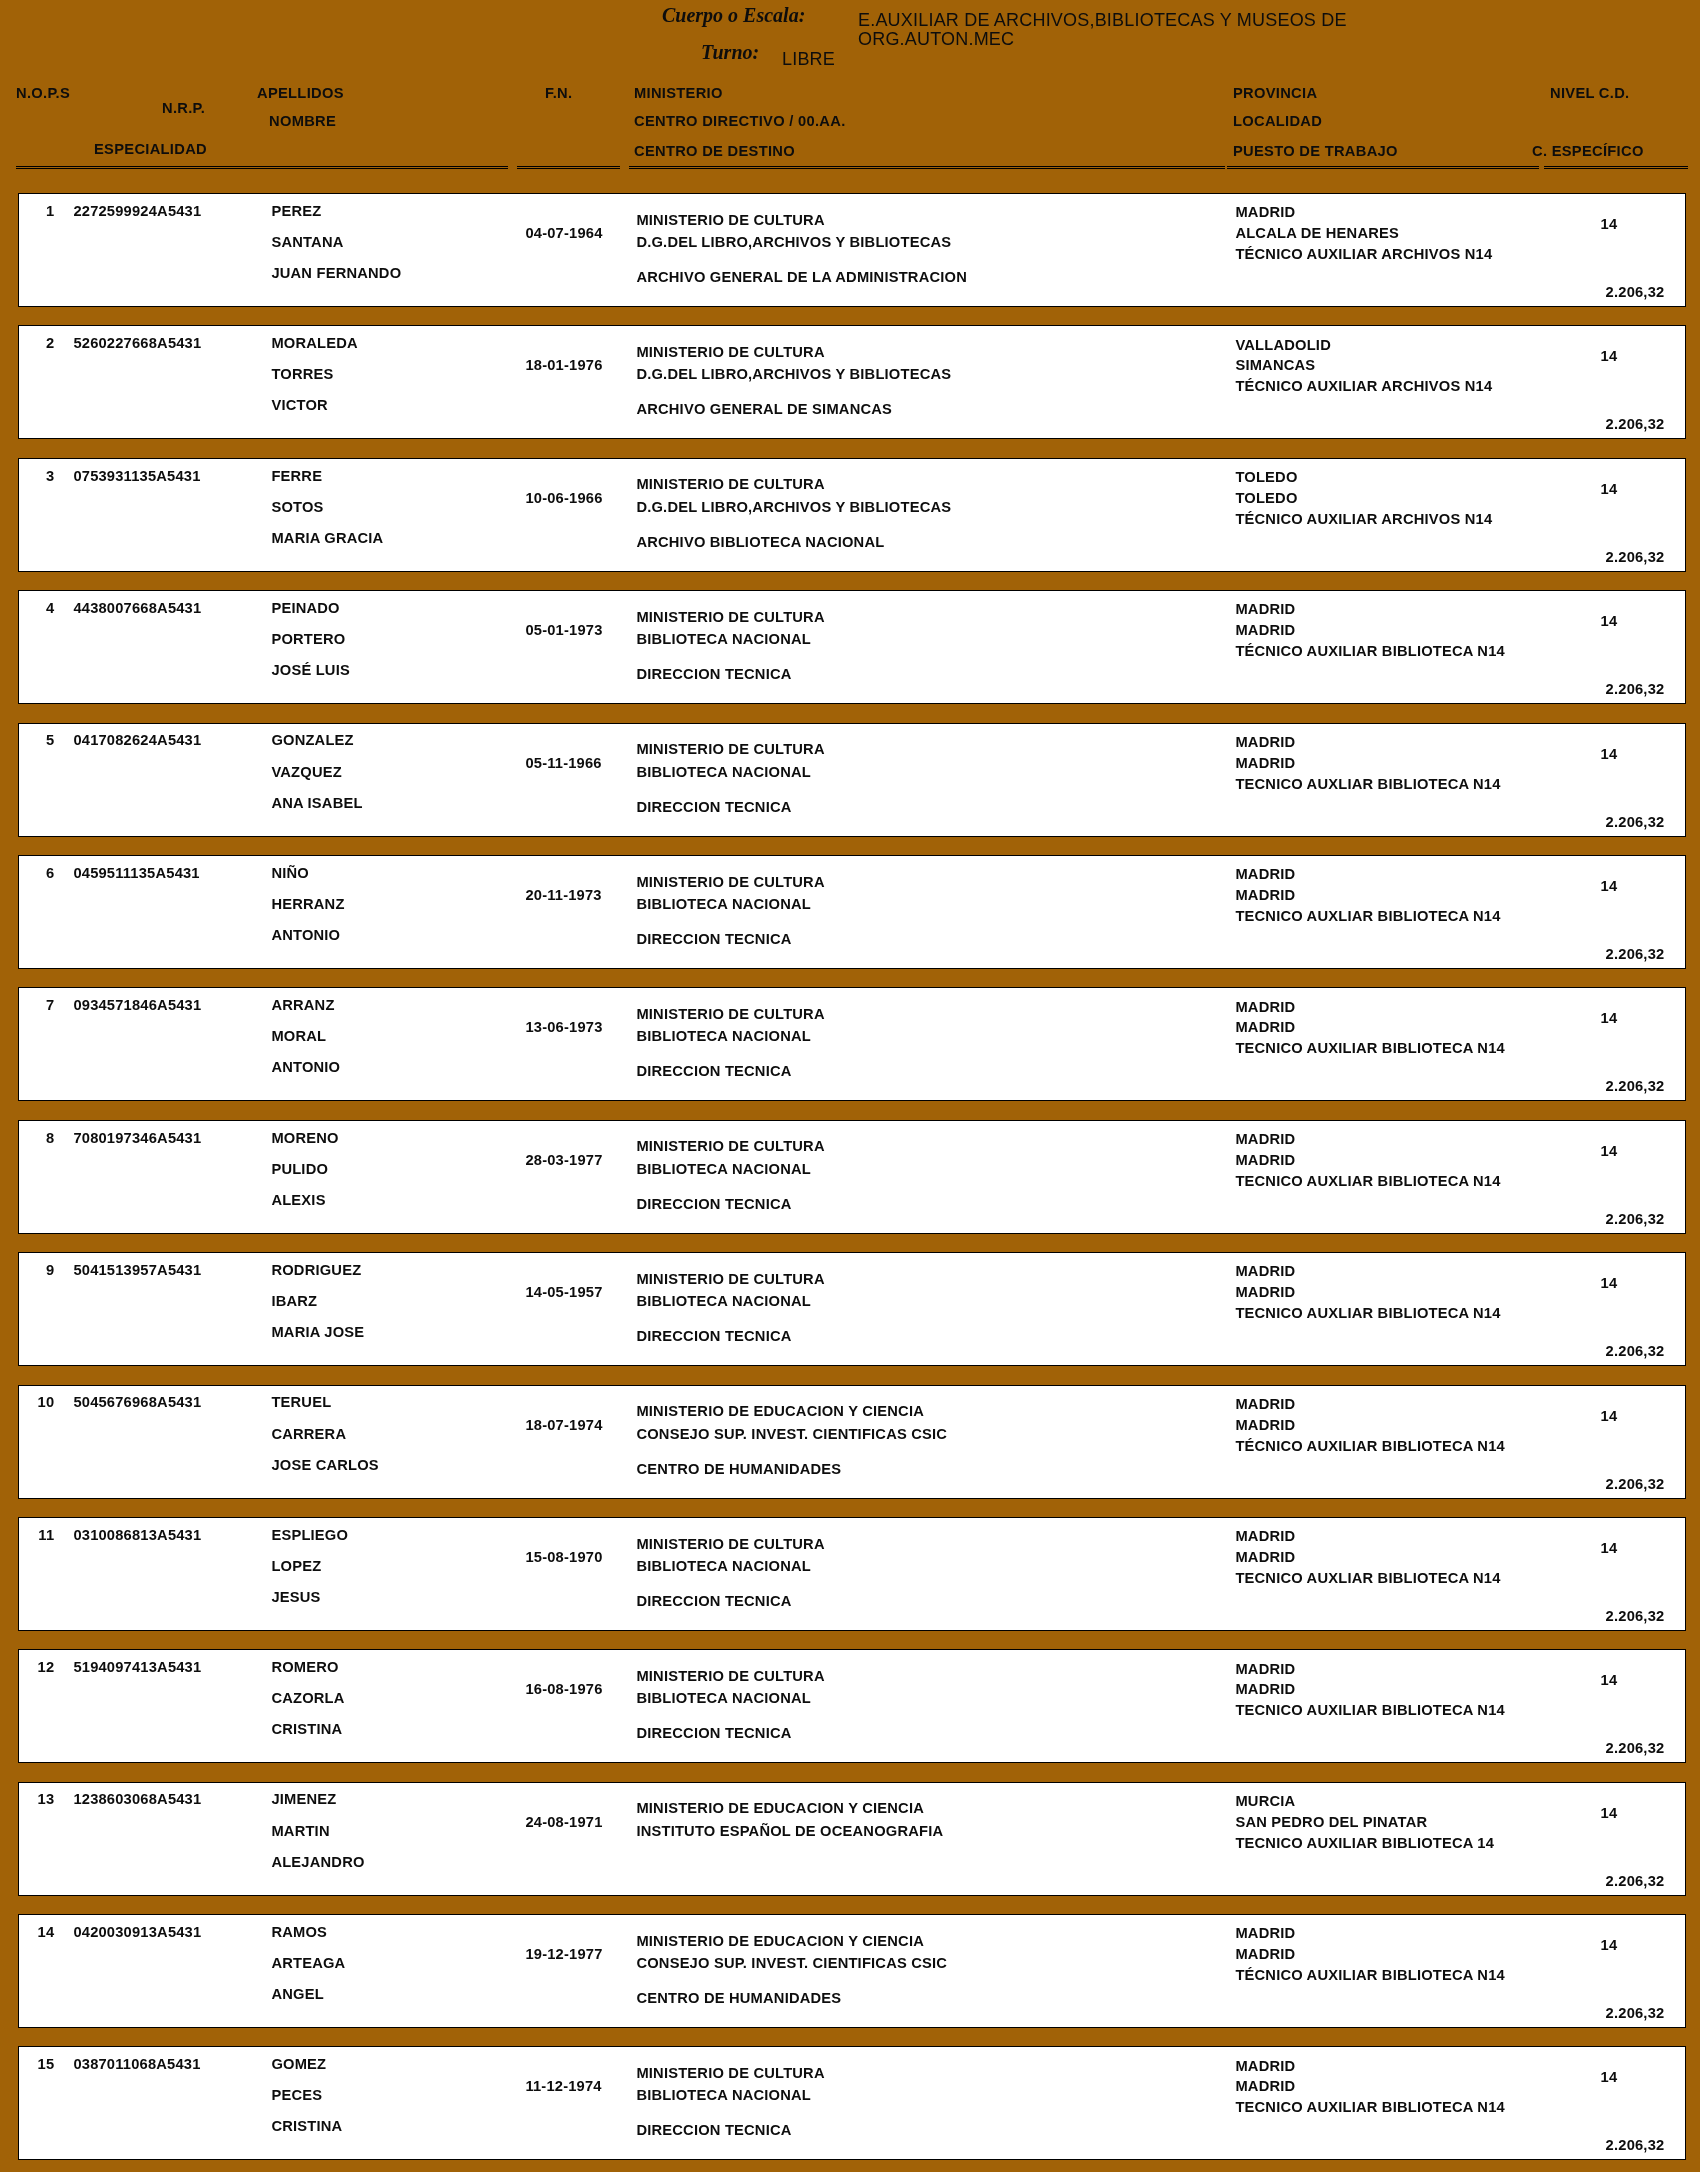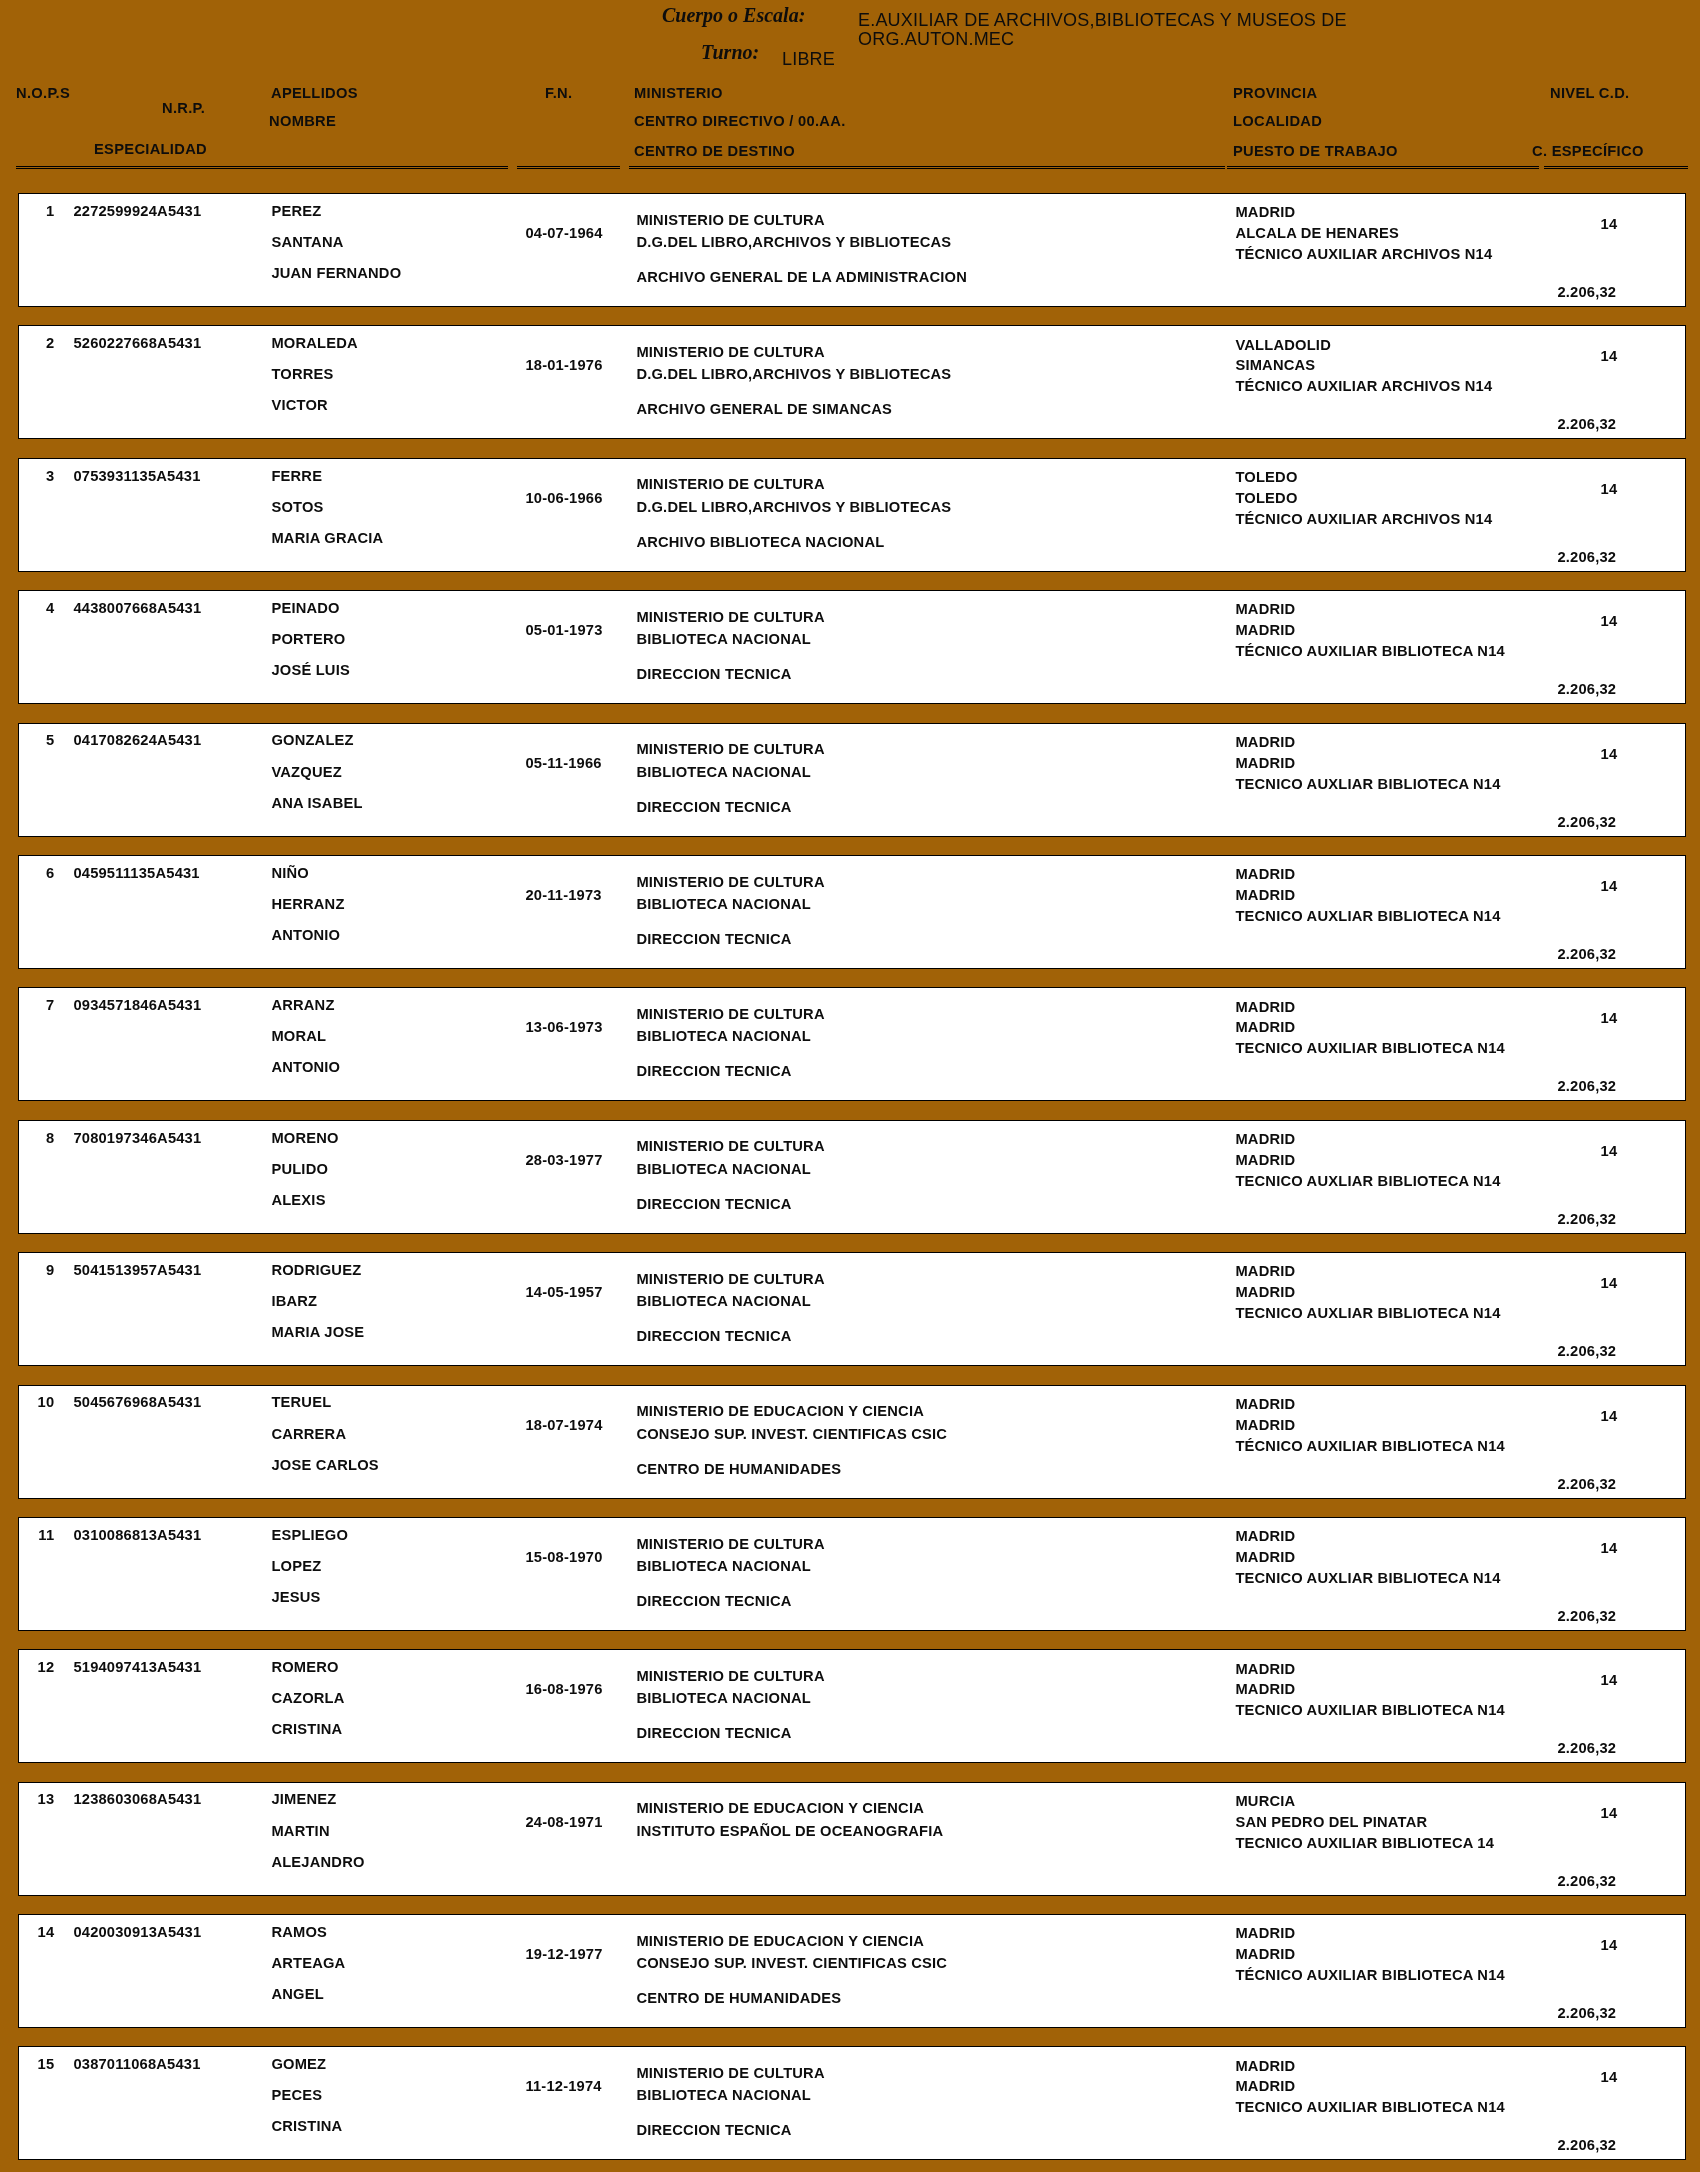--- a/index.html
+++ b/index.html
@@ -60,36 +60,36 @@
   .c.surname2    { left: 252px;  top: 40px; }
   .c.given-name  { left: 252px;  top: 71px; }
   .c.fn          { left: 506px;  top: 31px; }
   .c.ministerio  { left: 617px;  top: 17.7px; }
   .c.centro-directivo { left: 617px; top: 40px; }
   .c.centro-destino   { left: 617px; top: 75px; width: 456px; white-space: normal; line-height: 1.15; }
   .c.provincia   { left: 1216px; top: 10.3px; }
   .c.localidad   { left: 1216px; top: 31px; }
   .c.puesto      { left: 1216px; top: 52px; }
   .c.nivel       { left: 1560px; top: 22px;  width: 59px;  text-align: center; }
-  .c.especifico  { left: 1538px; top: 90px; width: 107px; }
+  .c.especifico  { left: 1538px; top: 90px; width: 107px; text-align: right; }
 </style>
 </head>
 <body>
 
 <div class="page">
 
   <div class="abs serif-label" style="left:662px; top:4.4px;">Cuerpo o Escala:</div>
   <div class="abs hdr-value" style="left:858px; top:10.3px;">E.AUXILIAR DE ARCHIVOS,BIBLIOTECAS Y MUSEOS DE</div>
   <div class="abs hdr-value" style="left:858px; top:29px;">ORG.AUTON.MEC</div>
   <div class="abs serif-label" style="left:701px; top:41px;text-align:right;">Turno:</div>
   <div class="abs hdr-value" style="left:782px; top:49px;">LIBRE</div>
 
   <div class="abs col-h" style="left:16px;   top:85px;">N.O.P.S</div>
   <div class="abs col-h" style="left:162px;  top:100px;">N.R.P.</div>
-  <div class="abs col-h" style="left:271px;  top:85px;">APELLIDOS</div>
+  <div class="abs col-h" style="left:257px;  top:85px;">APELLIDOS</div>
   <div class="abs col-h" style="left:269px;  top:113px;">NOMBRE</div>
   <div class="abs col-h" style="left:94px;  top:141px;">ESPECIALIDAD</div>
   <div class="abs col-h" style="left:545px;  top:85px;">F.N.</div>
   <div class="abs col-h" style="left:634px;  top:85px;">MINISTERIO</div>
   <div class="abs col-h" style="left:634px;  top:113px;">CENTRO DIRECTIVO / 00.AA.</div>
   <div class="abs col-h" style="left:634px;  top:143px;">CENTRO DE DESTINO</div>
   <div class="abs col-h" style="left:1233px; top:85px;">PROVINCIA</div>
   <div class="abs col-h" style="left:1233px; top:113px;">LOCALIDAD</div>
   <div class="abs col-h" style="left:1233px; top:143px;">PUESTO DE TRABAJO</div>
   <div class="abs col-h" style="left:1550px; top:85px;">NIVEL C.D.</div>

